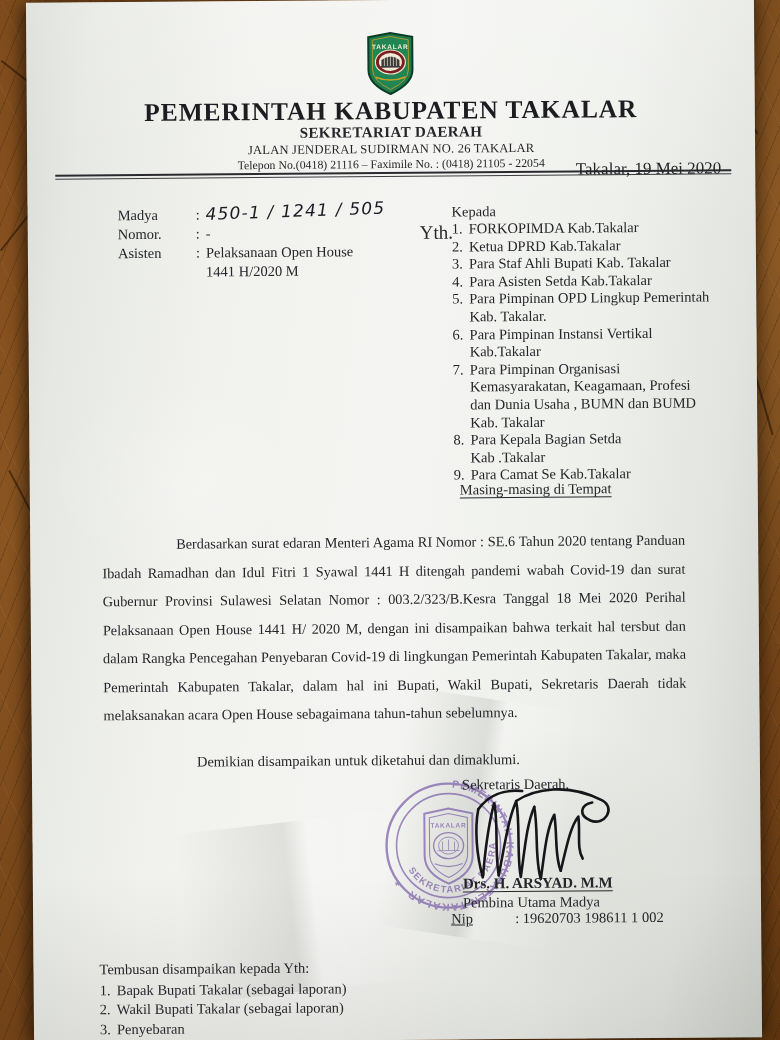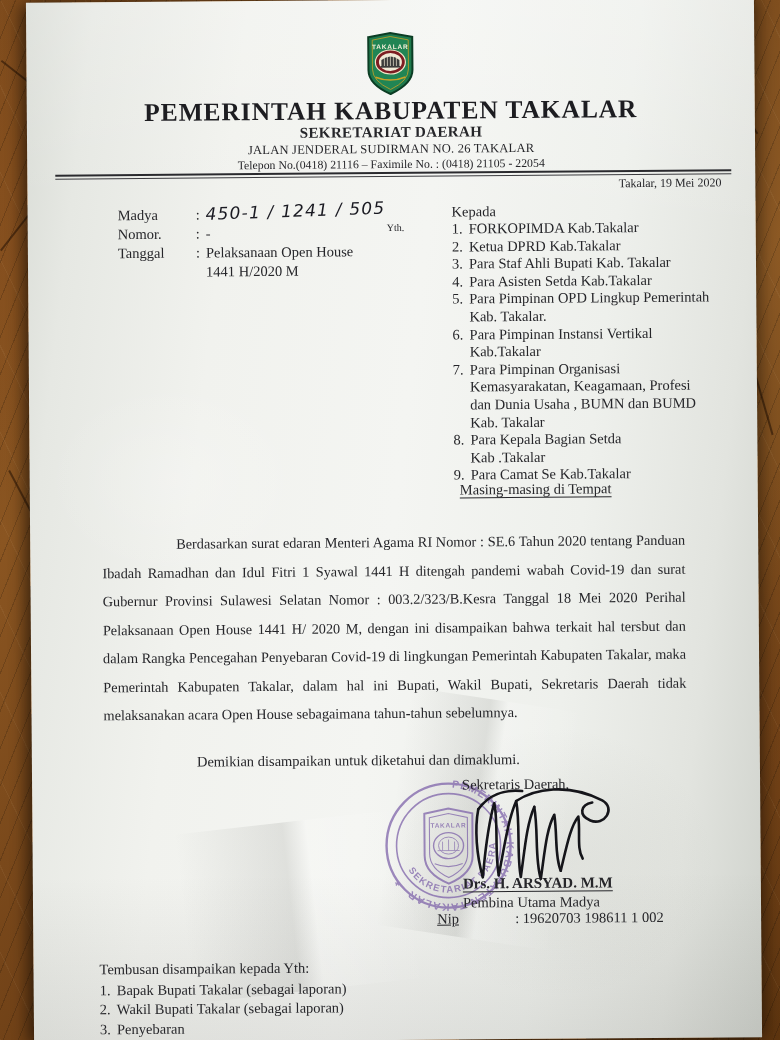--- a/index.html
+++ b/index.html
@@ -108,43 +108,43 @@
   .rule-thick {
     position: absolute; left: 28px; right: 24px; top: 172px;
     height: 2px; background: #2a2a2e;
   }
   .rule-thin {
     position: absolute; left: 28px; right: 24px; top: 176px;
     height: 1px; background: #3b3b3f;
   }
 
   .place-date {
-    position: absolute; top: 178px; right: 34px;
-    font-size: 12px;
+    position: absolute; top: 161px; right: 34px;
+    font-size: 17px;
   }
 
   
   .ref { position: absolute; left: 90px; top: 204px; font-size: 14.5px; line-height: 19px; }
   .ref-row { display: flex; }
   .ref-label { width: 78px; }
   .ref-colon { width: 10px; }
   .ref-val-hand {
     font-family: "DejaVu Sans", sans-serif;
     font-size: 17px;
     font-style: italic;
     letter-spacing: 1.2px;
     color: #1a1a22;
     transform: rotate(-1.6deg);
     display: inline-block;
     margin-top: -3px;
   }
   .ref-sub { margin-left: 88px; }
 
   
-  .yth-mark { position: absolute; left: 359px; top: 222px; font-size: 10px; text-align: right; }
+  .yth-mark { position: absolute; left: 392px; top: 222px; font-size: 19px; text-align: right; }
   .kepada { position: absolute; left: 424px; top: 204px; font-size: 14.5px; font-family: Liberation Serif, serif; }
   .rcpt-list {
     position: absolute; left: 424px; top: 221px;
     width: 290px; font-size: 14.5px; line-height: 17.6px;
   }
   .rcpt { display: flex; }
   .rcpt-num { width: 17px; flex: none; }
   .rcpt-text { flex: 1; }
   .rcpt-cont { margin-left: 17px; }
 
@@ -173,21 +173,21 @@
 
   
   .sig-title { position: absolute; left: 430px; top: 777px; font-size: 14.5px; }
   .sig-name {
     position: absolute; left: 430px; top: 876px;
     font-size: 15px; font-weight: bold;
     text-decoration: underline;
     text-underline-offset: 3px;
   }
   .sig-rank { position: absolute; left: 430px; top: 895px; font-size: 14.5px; }
-  .sig-nip-label { position: absolute; left: 404px; top: 911px; font-size: 14.5px; text-decoration: underline; }
+  .sig-nip-label { position: absolute; left: 418px; top: 911px; font-size: 14.5px; text-decoration: underline; }
   .sig-nip-val { position: absolute; left: 482px; top: 911px; font-size: 14.5px; }
 
   .stamp { position: absolute; left: 340px; top: 770px; width: 152px; height: 152px; }
   .scribble { position: absolute; left: 432px; top: 782px; width: 185px; height: 110px; }
 
   
   .cc {
     position: absolute; left: 66px; top: 958px;
     font-size: 14.5px; line-height: 19.5px;
   }
@@ -248,21 +248,21 @@
           <span class="ref-label">Madya</span>
           <span class="ref-colon">:</span>
           <span class="ref-val-hand">450-1 / 1241  / 505</span>
         </div>
         <div class="ref-row">
           <span class="ref-label">Nomor.</span>
           <span class="ref-colon">:</span>
           <span>-</span>
         </div>
         <div class="ref-row">
-          <span class="ref-label">Tanggal</span>
+          <span class="ref-label">Asisten</span>
           <span class="ref-colon">:</span>
           <span>Pelaksanaan Open House</span>
         </div>
         <div class="ref-sub">1441 H/2020 M</div>
       </div>
 
       <div class="yth-mark">Yth.</div>
       <div class="kepada">Kepada</div>
       <div class="rcpt-list">
           <div class="rcpt">

